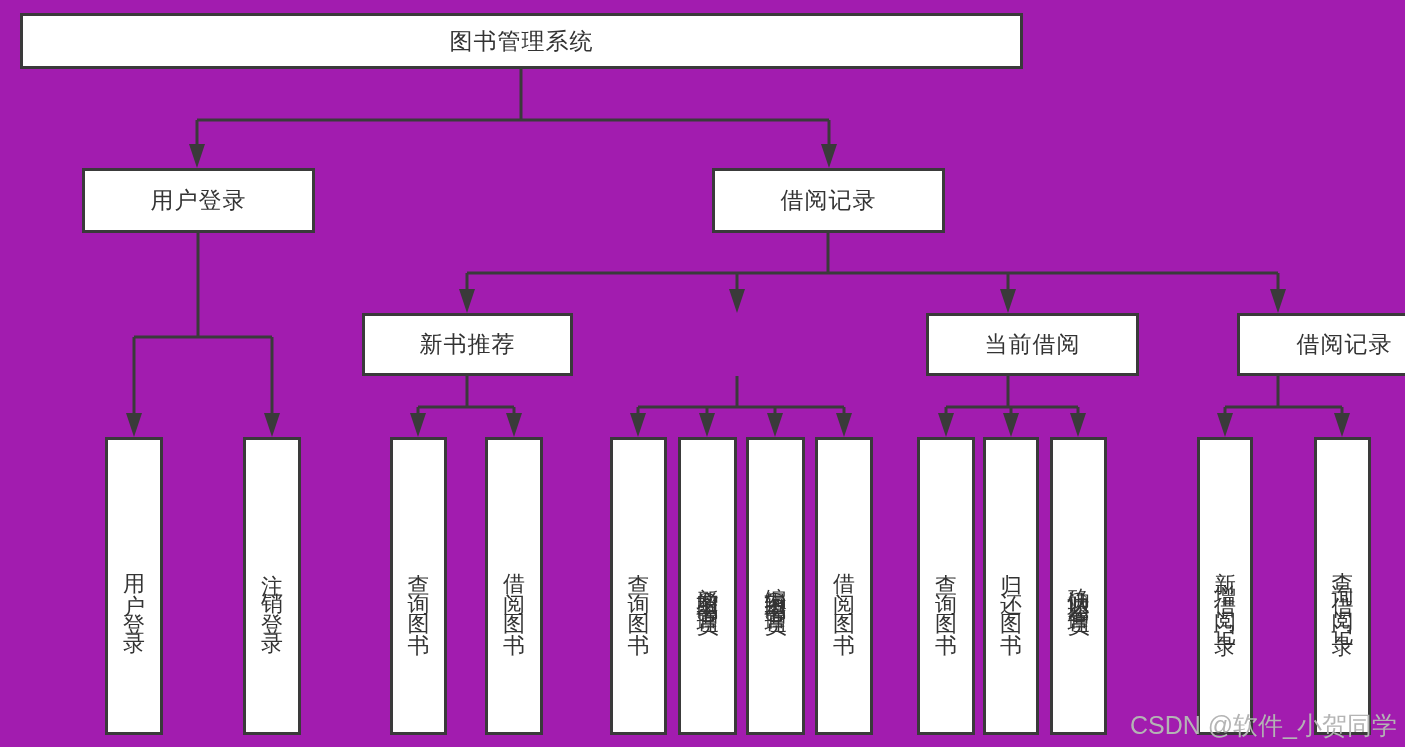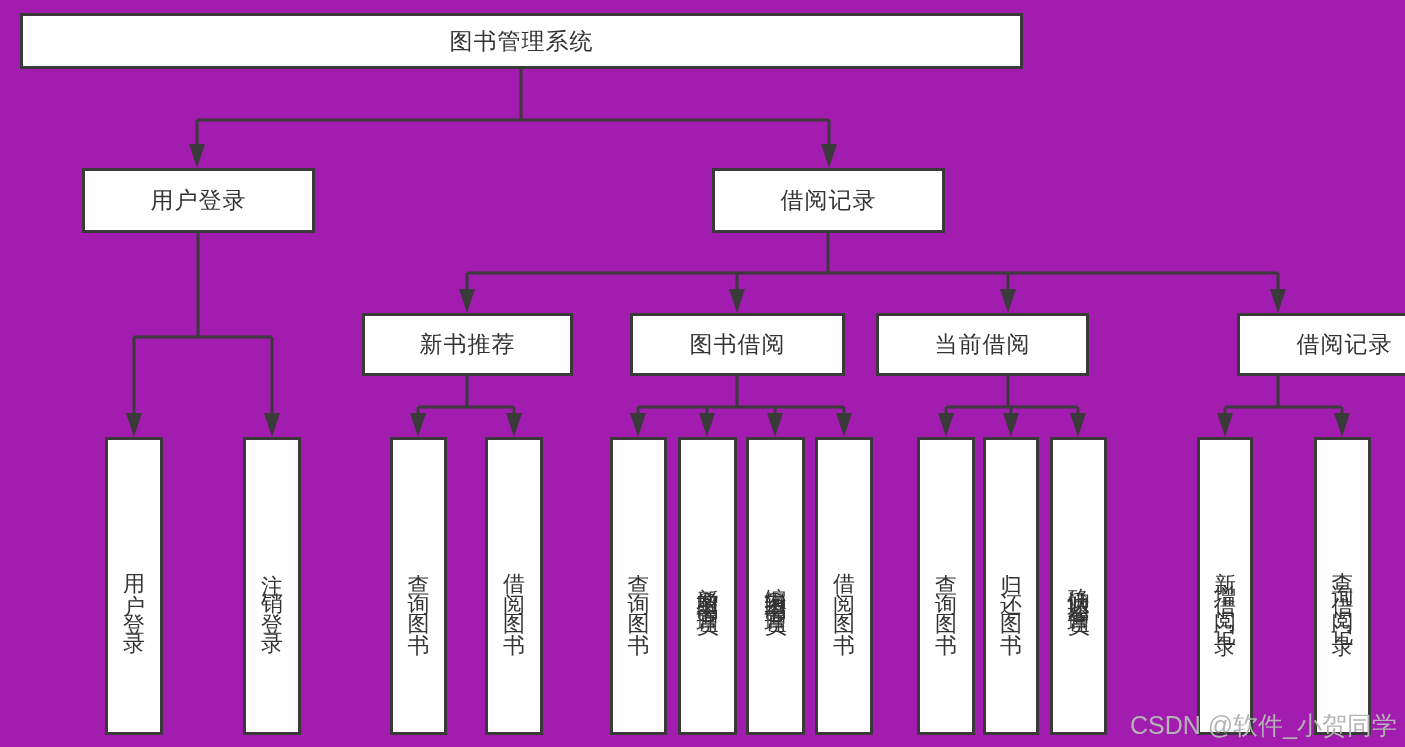--- a/index.html
+++ b/index.html
@@ -145,24 +145,21 @@
   <div class="box h" style="left:82px; top:168px; width:233px; height:65px;">
     <span class="label">用户登录</span>
   </div>
   <div class="box h" style="left:712px; top:168px; width:233px; height:65px;">
     <span class="label">借阅记录</span>
   </div>
 
   <div class="box h" style="left:362px; top:313px; width:211px; height:63px;justify-content:center;">
     <span class="label">新书推荐</span>
   </div>
-  <div class="box h" style="left:630px; top:313px; width:215px; height:63px;">
-    <span class="label">图书借阅</span>
-  </div>
-  <div class="box h" style="left:876px; top:313px; width:213px; height:63px;">
+  <div class="box h" style="left:926px; top:313px; width:213px; height:63px;">
     <span class="label">当前借阅</span>
   </div>
   <div class="box h" style="left:1237px; top:313px; width:215px; height:63px;">
     <span class="label">借阅记录</span>
   </div>
 
   <div class="box v sp-l" style="left:105px; top:437px; width:58px; height:298px;">
     <span class="label">用户登录</span>
   </div>
   <div class="box v sp-l" style="left:243px; top:437px; width:58px; height:298px;">

